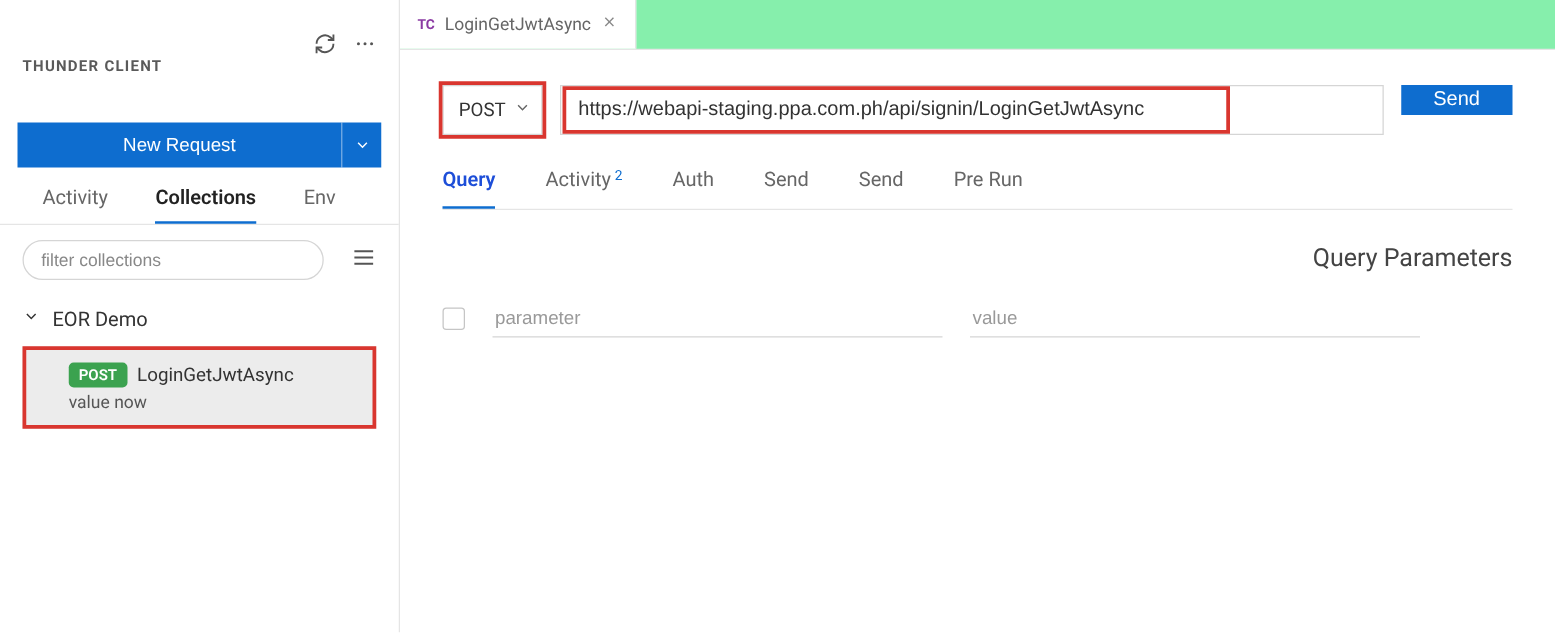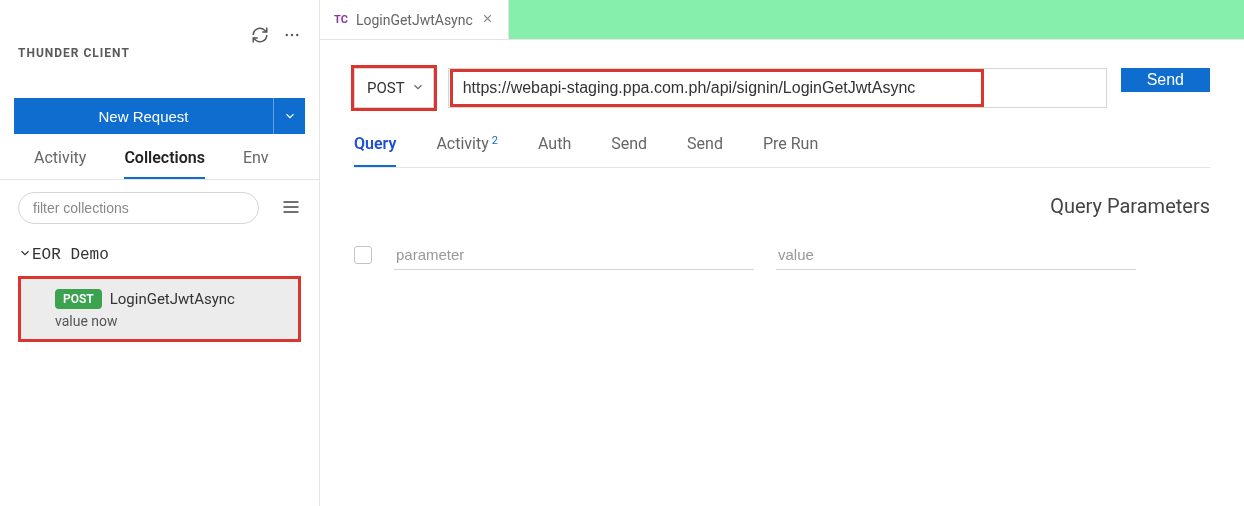--- a/index.html
+++ b/index.html
@@ -115,23 +115,23 @@
       color: #333;
       outline: none;
     }
     .filter-input::placeholder { color: #888; }
     .menu-icon { cursor: pointer; color: #555; }
 
     
     .collection-item {
       display: flex;
       align-items: flex-start;
+      gap: 10px;
       padding: 10px 18px;
       cursor: pointer;
-      font-family: Liberation Mono, monospace;
     }
     .collection-name { font-size: 16px; color: #333; }
 
     .request-item {
       background: #ececec;
       padding: 10px 18px 10px 34px;
       cursor: pointer;
       border: 3px solid #d9362f;
       margin: 2px 18px 2px 18px;
     }

